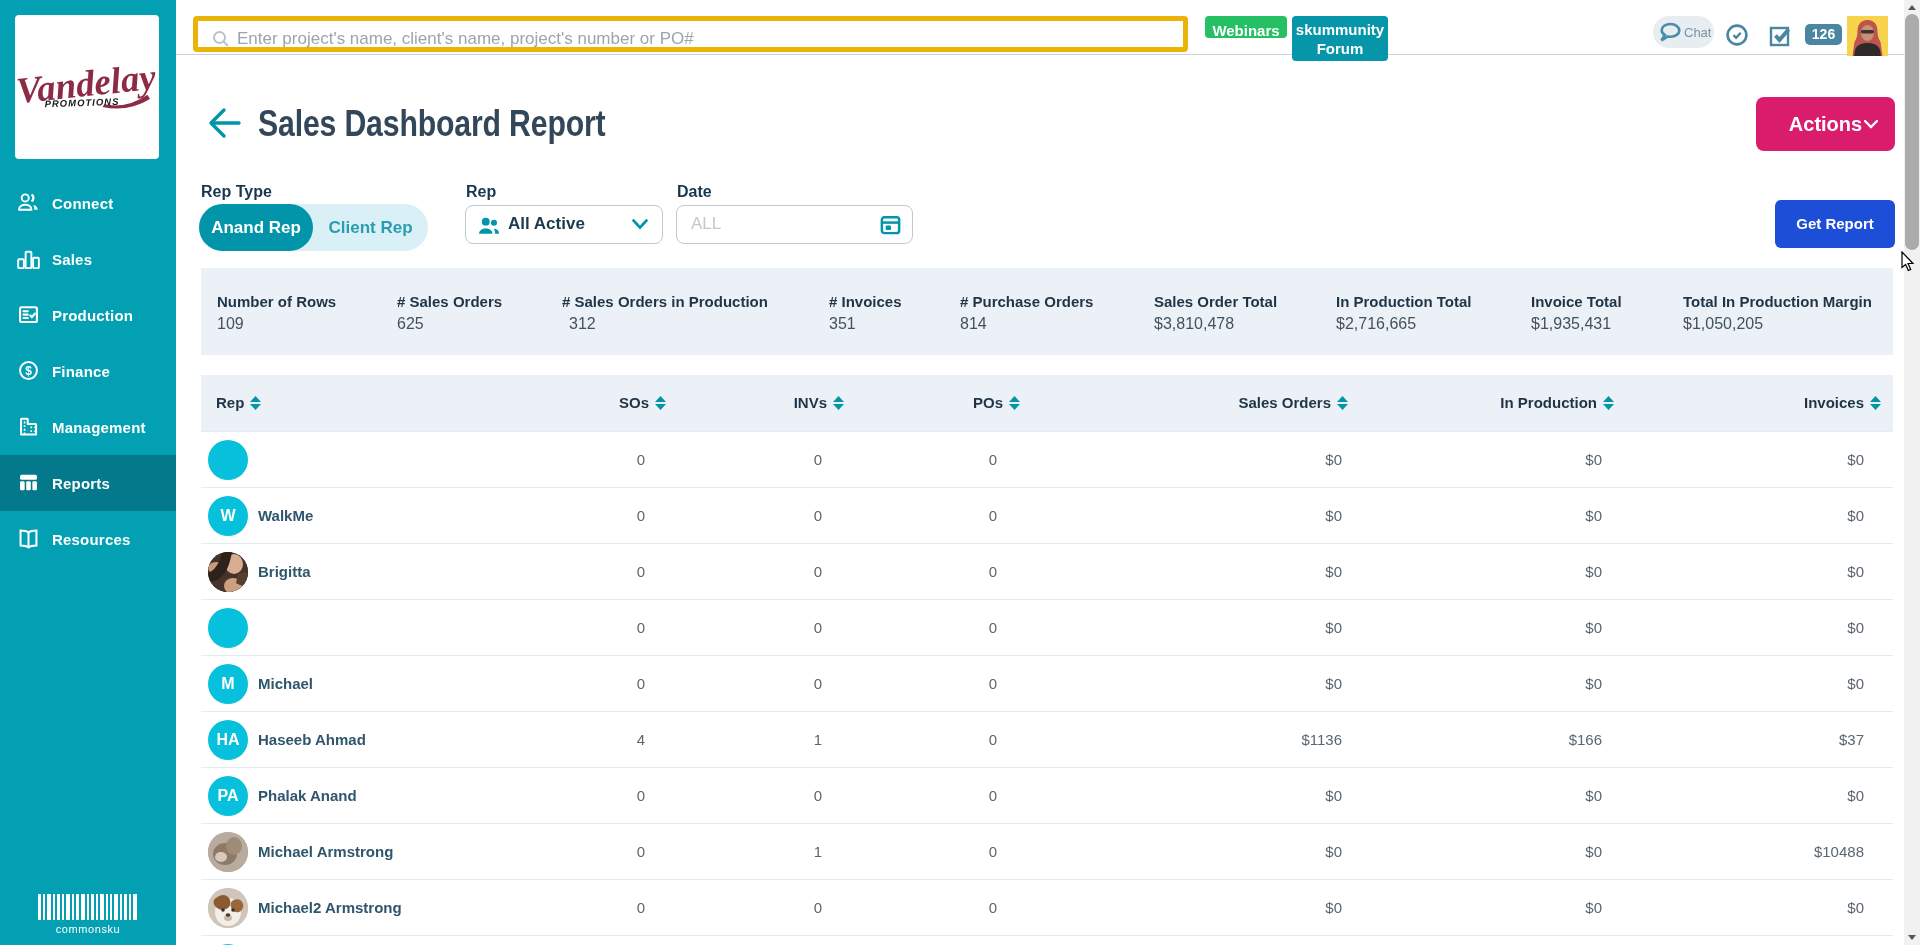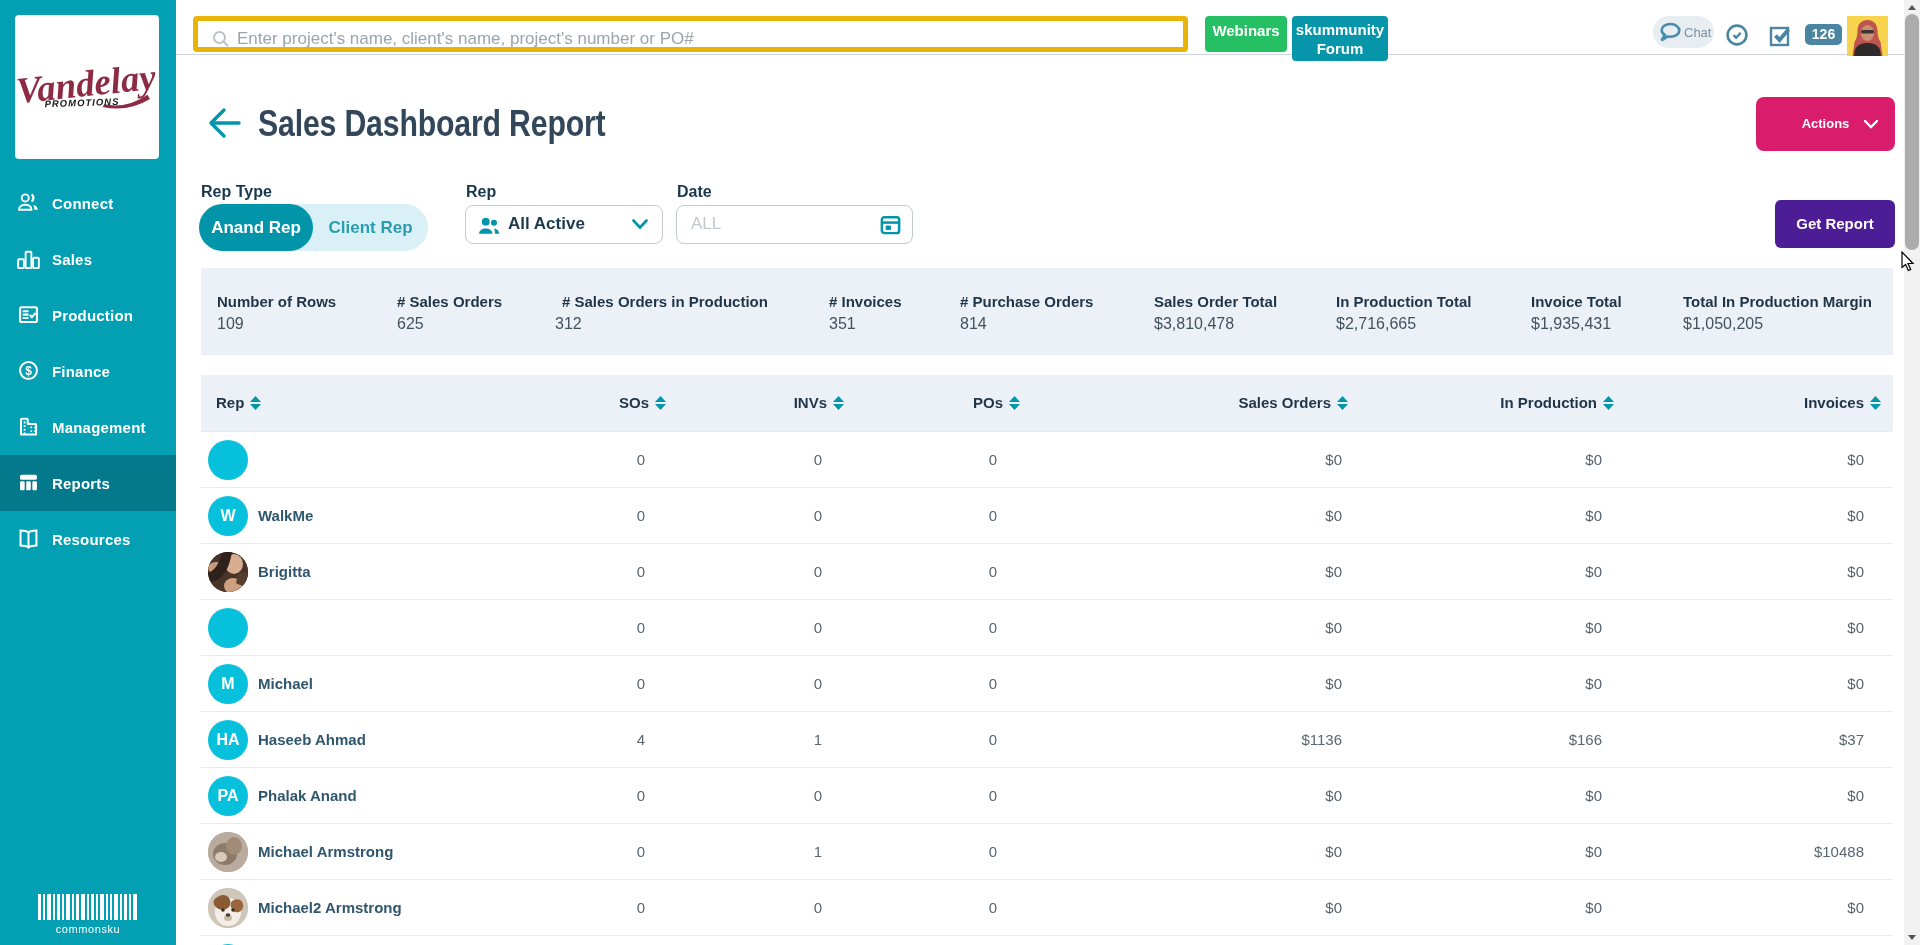--- a/index.html
+++ b/index.html
@@ -13,40 +13,40 @@
   .mitem .ic { position:absolute; left:17px; top:16px; }
   .mitem .lb { position:absolute; left:52px; top:50%; transform:translateY(-50%); font-size:15px; font-weight:bold; letter-spacing:.2px; }
   .mactive { background:#04798C; }
   #csku { position:absolute; left:0; bottom:10px; width:176px; text-align:center; color:#fff; }
   #csku .txt { font-size:11px; letter-spacing:.6px; margin-top:-1px; }
 
   
   #topbar { position:absolute; left:176px; top:0; width:1728px; height:55px; background:#fff; border-bottom:1px solid #CAD4DC; }
   #search { position:absolute; left:193px; top:16px; width:995px; height:36px; border:5px solid #eab308; border-radius:4px; background:#fff; }
   #search .ph { position:absolute; left:39px; top:8px; font-size:17px; color:#9AA5AE; }
-  .btn-web { position:absolute; left:1205px; top:16px; width:82px; height:36px; background:#24C063; color:#fff; font-size:15px; font-weight:bold; border-radius:4px; text-align:center; line-height:29px; }
+  .btn-web { position:absolute; left:1205px; top:16px; width:82px; height:22px; background:#24C063; color:#fff; font-size:15px; font-weight:bold; border-radius:4px; text-align:center; line-height:29px; }
   .btn-sku { position:absolute; left:1292px; top:16px; width:96px; height:45px; background:#0795A9; color:#fff; font-size:15px; font-weight:bold; border-radius:4px; text-align:center; line-height:19px; padding-top:4px; }
   #chatpill { position:absolute; left:1653px; top:16px; width:61px; height:32px; background:#E7EDF1; border-radius:16px; }
   #chatpill .t { position:absolute; left:31px; top:9px; font-size:13px; color:#7C93A4; }
   #badge126 { position:absolute; left:1805px; top:24px; width:37px; height:21px; background:#4A86A2; border-radius:5px; color:#fff; font-size:14px; font-weight:bold; text-align:center; line-height:21px; }
   #uavatar { position:absolute; left:1847px; top:16px; width:41px; height:40px; overflow:hidden; }
 
   
   #title { position:absolute; left:258px; top:103px; font-size:36px; font-weight:600; color:#33475B; letter-spacing:-.2px; transform:scaleX(.84); transform-origin:left center; }
-  .btn-actions { position:absolute; left:1756px; top:97px; width:139px; height:54px; background:#D91C6B; border-radius:8px; color:#fff; font-size:13px; font-weight:bold; text-align:center; line-height:54px; }
+  .btn-actions { position:absolute; left:1756px; top:97px; width:139px; height:54px; background:#D91C6B; border-radius:8px; color:#fff; font-size:20px; font-weight:bold; text-align:center; line-height:54px; }
   .flabel { position:absolute; font-size:16px; font-weight:bold; color:#17374E; }
   #toggle { position:absolute; left:199px; top:204px; width:229px; height:47px; background:#D9F0F6; border-radius:24px; }
   #toggle .on { position:absolute; left:0; top:0; width:114px; height:47px; background:#0295A9; border-radius:24px; color:#fff; font-size:17px; font-weight:bold; text-align:center; line-height:47px; }
   #toggle .off { position:absolute; left:114px; top:0; width:115px; height:52px; color:#2A9DB1; font-size:17px; font-weight:bold; text-align:center; line-height:47px; }
   .selbox { position:absolute; top:205px; height:39px; border:1px solid #BFCAD1; border-radius:8px; background:#fff; }
   #repbox { left:465px; width:198px; }
   #repbox .t { position:absolute; left:42px; top:8px; font-size:17px; font-weight:bold; color:#1C3A4E; }
   #datebox { left:676px; width:237px; }
   #datebox .t { position:absolute; left:14px; top:8px; font-size:17px; color:#C2C8CD; }
-  .btn-get { position:absolute; left:1775px; top:200px; width:120px; height:48px; background:#4c1d95; border-radius:6px; color:#fff; font-size:15px; font-weight:bold; text-align:center; line-height:48px; }
+  .btn-get { position:absolute; left:1775px; top:200px; width:120px; height:48px; background:#1d4ed8; border-radius:6px; color:#fff; font-size:15px; font-weight:bold; text-align:center; line-height:48px; }
 
   
   #stats { position:absolute; left:201px; top:268px; width:1692px; height:87px; background:#EBF1F6; }
   .slab { position:absolute; top:25px; font-size:15px; font-weight:bold; color:#1F3447; }
   .sval { position:absolute; top:47px; font-size:16px; color:#44525E; }
 
   
   #thead { position:absolute; left:201px; top:375px; width:1692px; height:56px; background:#EBF1F6; }
   .hcell { position:absolute; top:0; height:56px; line-height:56px; font-size:15px; font-weight:bold; color:#1F3447; white-space:nowrap; }
   .sorti { display:inline-block; vertical-align:middle; margin-left:6px; margin-top:-3px; }
@@ -236,21 +236,21 @@
   </svg>
 </div>
 <div class="btn-get">Get Report</div>
 
 <div id="stats">
   <span class="slab" style="left:16px;">Number of Rows</span>
     <span class="sval" style="left:16px;">109</span>
   <span class="slab" style="left:196px;"># Sales Orders</span>
     <span class="sval" style="left:196px;">625</span>
   <span class="slab" style="left:361px;"># Sales Orders in Production</span>
-    <span class="sval" style="left:354px;">312</span>
+    <span class="sval" style="left:368px;">312</span>
   <span class="slab" style="left:628px;"># Invoices</span>
     <span class="sval" style="left:628px;">351</span>
   <span class="slab" style="left:759px;"># Purchase Orders</span>
     <span class="sval" style="left:759px;">814</span>
   <span class="slab" style="left:953px;">Sales Order Total</span>
     <span class="sval" style="left:953px;">$3,810,478</span>
   <span class="slab" style="left:1135px;">In Production Total</span>
     <span class="sval" style="left:1135px;">$2,716,665</span>
   <span class="slab" style="left:1330px;">Invoice Total</span>
     <span class="sval" style="left:1330px;">$1,935,431</span>

